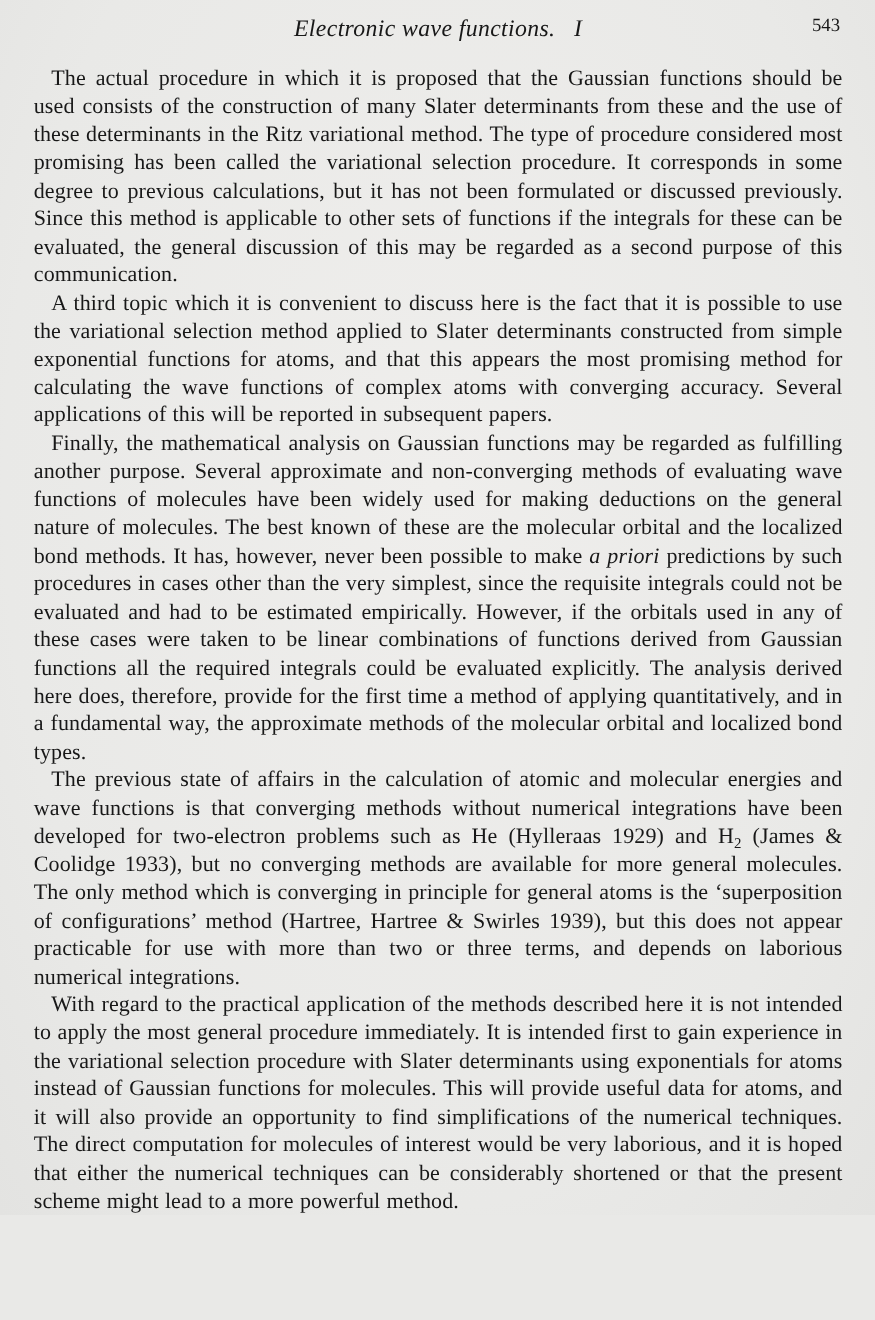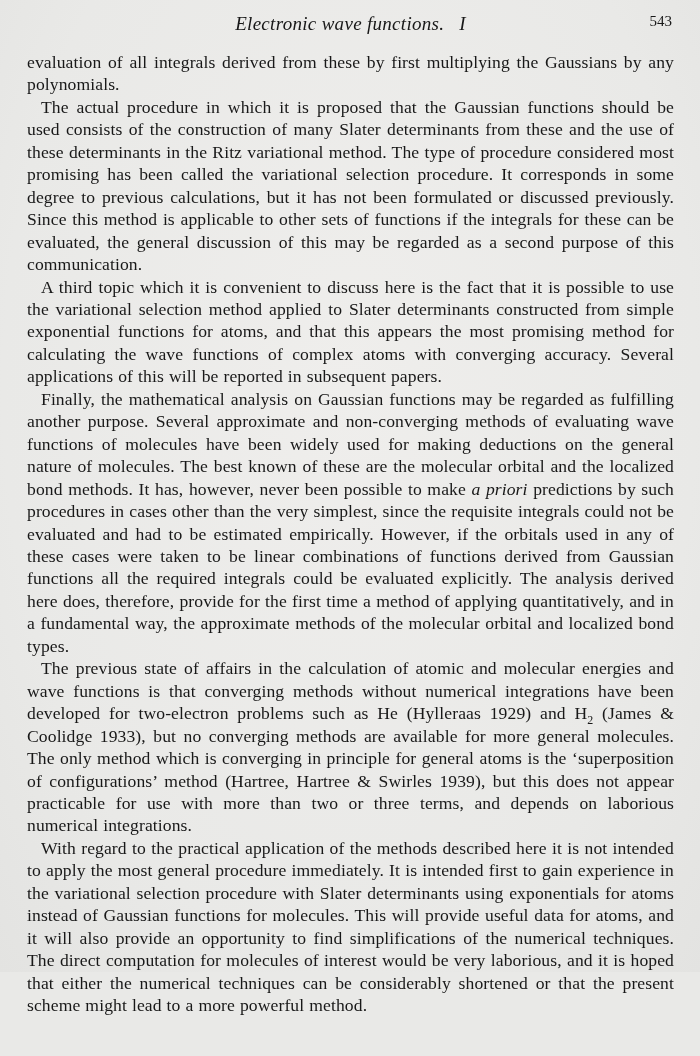--- a/index.html
+++ b/index.html
@@ -61,20 +61,19 @@
 </style>
 </head>
 <body>
 
 <div class="page">
   <header class="running-header">
     <span class="head-title">Electronic wave functions.  I</span>
     <span class="page-num">543</span>
   </header>
   <main class="body-text">
-      <p class=""><span>evaluation of all integrals derived from these by first multiplying the Gaussians by any polynomials.</span></p>
       <p class="indent"><span>The actual procedure in which it is proposed that the Gaussian functions should be used consists of the construction of many Slater determinants from these and the use of these determinants in the Ritz variational method. The type of procedure considered most promising has been called the variational selection procedure. It corresponds in some degree to previous calculations, but it has not been formulated or discussed previously. Since this method is applicable to other sets of functions if the integrals for these can be evaluated, the general discussion of this may be regarded as a second purpose of this communication.</span></p>
       <p class="indent"><span>A third topic which it is convenient to discuss here is the fact that it is possible to use the variational selection method applied to Slater determinants constructed from simple exponential functions for atoms, and that this appears the most promising method for calculating the wave functions of complex atoms with converging accuracy. Several applications of this will be reported in subsequent papers.</span></p>
       <p class="indent"><span>Finally, the mathematical analysis on Gaussian functions may be regarded as fulfilling another purpose. Several approximate and non-converging methods of evaluating wave functions of molecules have been widely used for making deductions on the general nature of molecules. The best known of these are the molecular orbital and the localized bond methods. It has, however, never been possible to make </span><em>a priori</em><span> predictions by such procedures in cases other than the very simplest, since the requisite integrals could not be evaluated and had to be estimated empirically. However, if the orbitals used in any of these cases were taken to be linear combinations of functions derived from Gaussian functions all the required integrals could be evaluated explicitly. The analysis derived here does, therefore, provide for the first time a method of applying quantitatively, and in a fundamental way, the approximate methods of the molecular orbital and localized bond types.</span></p>
       <p class="indent"><span>The previous state of affairs in the calculation of atomic and molecular energies and wave functions is that converging methods without numerical integrations have been developed for two-electron problems such as He (Hylleraas 1929) and H</span><sub>2</sub><span> (James &amp; Coolidge 1933), but no converging methods are available for more general molecules. The only method which is converging in principle for general atoms is the ‘superposition of configurations’ method (Hartree, Hartree &amp; Swirles 1939), but this does not appear practicable for use with more than two or three terms, and depends on laborious numerical integrations.</span></p>
       <p class="indent"><span>With regard to the practical application of the methods described here it is not intended to apply the most general procedure immediately. It is intended first to gain experience in the variational selection procedure with Slater determinants using exponentials for atoms instead of Gaussian functions for molecules. This will provide useful data for atoms, and it will also provide an opportunity to find simplifications of the numerical techniques. The direct computation for molecules of interest would be very laborious, and it is hoped that either the numerical techniques can be considerably shortened or that the present scheme might lead to a more powerful method.</span></p>
     </main>
 </div>
 
 </body></html>

